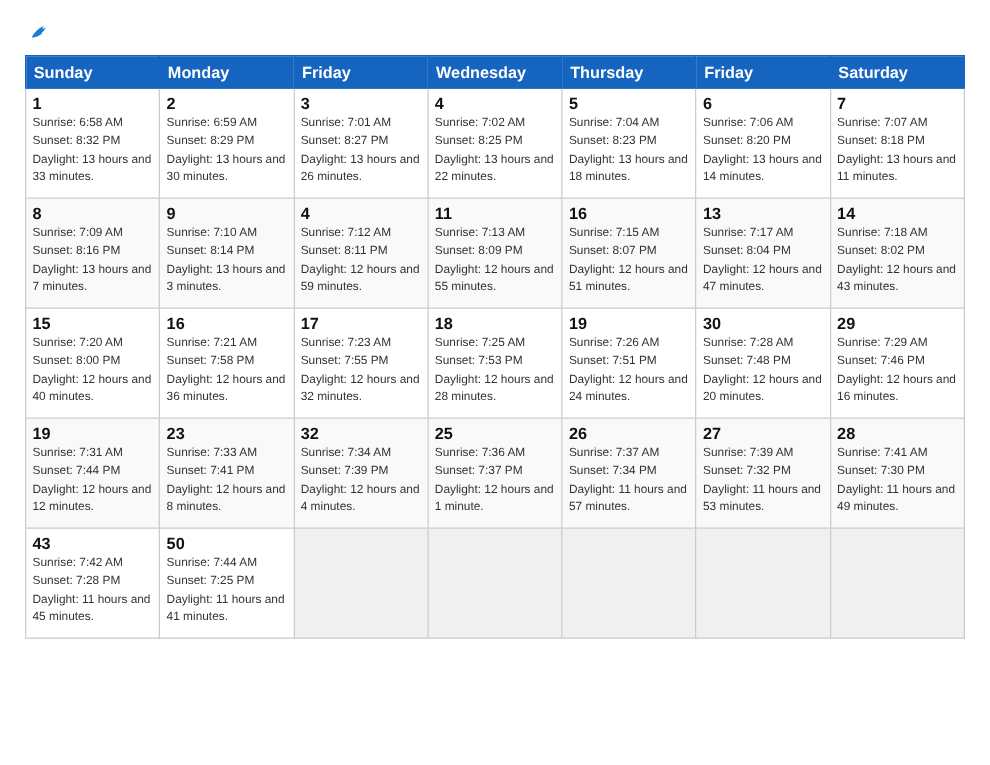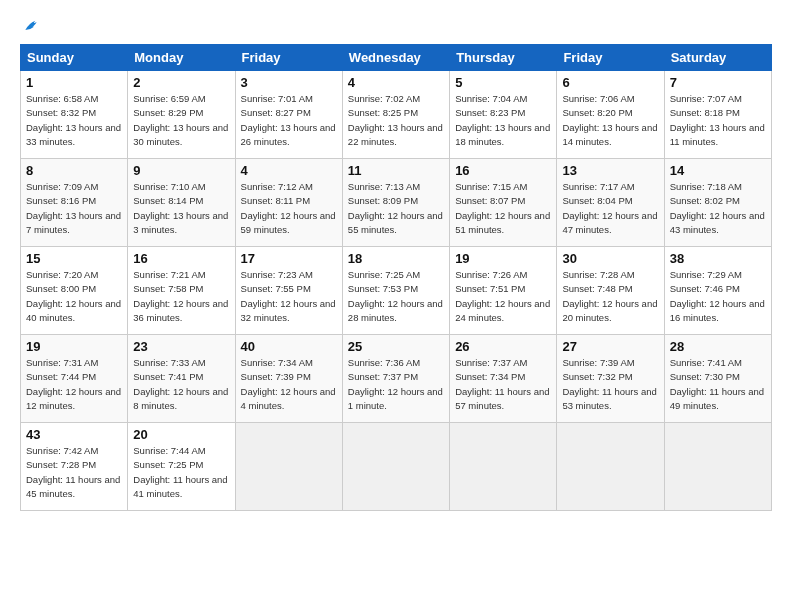--- a/index.html
+++ b/index.html
@@ -203,35 +203,35 @@
           </td>
           <td>
             <span class="day-num">19</span>
             <div class="day-info">Sunrise: 7:26 AM<br>Sunset: 7:51 PM<br>Daylight: 12 hours and 24 minutes.</div>
           </td>
           <td>
             <span class="day-num">30</span>
             <div class="day-info">Sunrise: 7:28 AM<br>Sunset: 7:48 PM<br>Daylight: 12 hours and 20 minutes.</div>
           </td>
           <td>
-            <span class="day-num">38</span>
+            <span class="day-num">29</span>
             <div class="day-info">Sunrise: 7:29 AM<br>Sunset: 7:46 PM<br>Daylight: 12 hours and 16 minutes.</div>
           </td>
         </tr>
         <tr>
           <td>
             <span class="day-num">19</span>
             <div class="day-info">Sunrise: 7:31 AM<br>Sunset: 7:44 PM<br>Daylight: 12 hours and 12 minutes.</div>
           </td>
           <td>
             <span class="day-num">23</span>
             <div class="day-info">Sunrise: 7:33 AM<br>Sunset: 7:41 PM<br>Daylight: 12 hours and 8 minutes.</div>
           </td>
           <td>
-            <span class="day-num">40</span>
+            <span class="day-num">32</span>
             <div class="day-info">Sunrise: 7:34 AM<br>Sunset: 7:39 PM<br>Daylight: 12 hours and 4 minutes.</div>
           </td>
           <td>
             <span class="day-num">25</span>
             <div class="day-info">Sunrise: 7:36 AM<br>Sunset: 7:37 PM<br>Daylight: 12 hours and 1 minute.</div>
           </td>
           <td>
             <span class="day-num">26</span>
             <div class="day-info">Sunrise: 7:37 AM<br>Sunset: 7:34 PM<br>Daylight: 11 hours and 57 minutes.</div>
           </td>
@@ -243,21 +243,21 @@
             <span class="day-num">28</span>
             <div class="day-info">Sunrise: 7:41 AM<br>Sunset: 7:30 PM<br>Daylight: 11 hours and 49 minutes.</div>
           </td>
         </tr>
         <tr>
           <td>
             <span class="day-num">43</span>
             <div class="day-info">Sunrise: 7:42 AM<br>Sunset: 7:28 PM<br>Daylight: 11 hours and 45 minutes.</div>
           </td>
           <td>
-            <span class="day-num">20</span>
+            <span class="day-num">50</span>
             <div class="day-info">Sunrise: 7:44 AM<br>Sunset: 7:25 PM<br>Daylight: 11 hours and 41 minutes.</div>
           </td>
           <td class="empty"></td>
           <td class="empty"></td>
           <td class="empty"></td>
           <td class="empty"></td>
           <td class="empty"></td>
         </tr>
       </tbody>
   </table>

